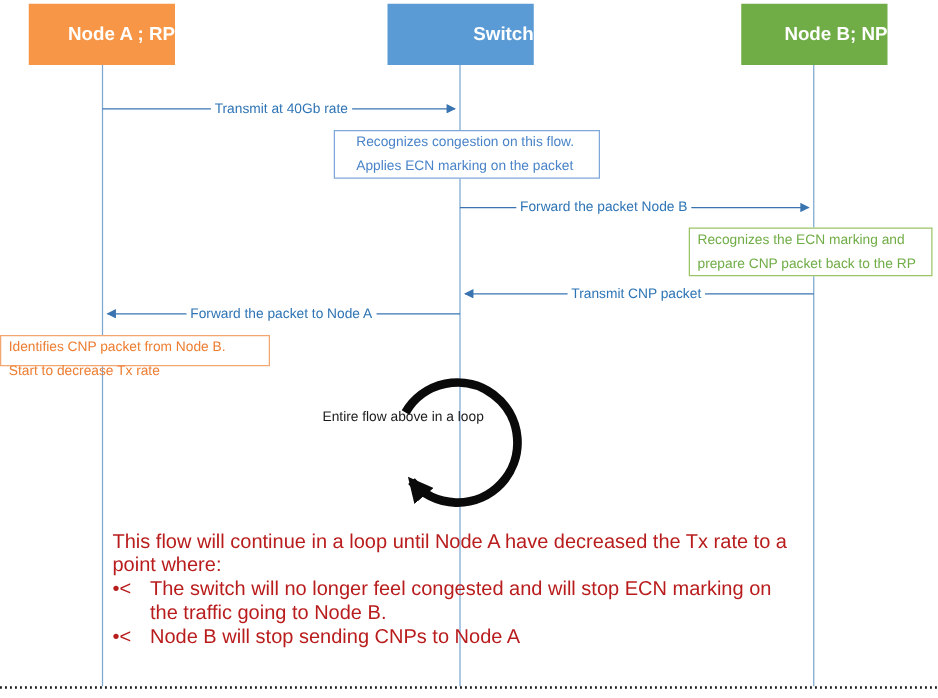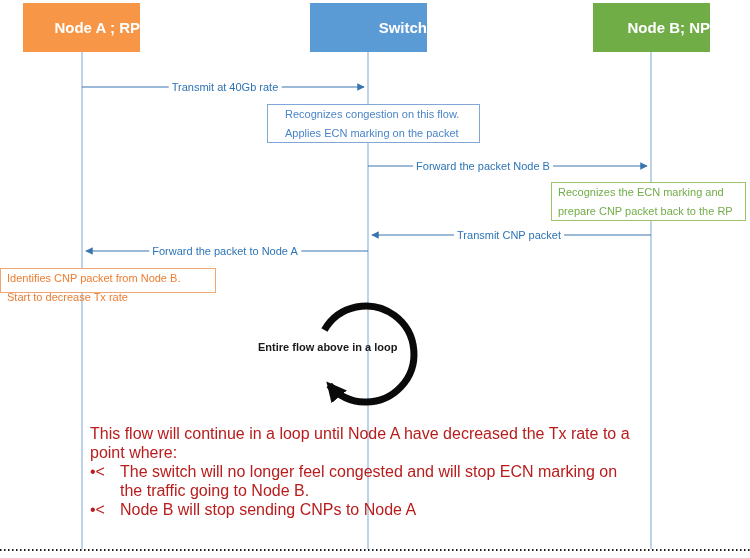--- a/index.html
+++ b/index.html
@@ -24,22 +24,22 @@
   .note{
     position:absolute;z-index:2;background:#ffffff;border:1px solid;
     font-size:11px;padding:3px 0 0 6px;box-sizing:border-box;
   }
   .note div{white-space:nowrap;line-height:13px;}
   .note div + div{margin-top:6px;}
   .note-switch{left:267px;top:104px;width:213px;height:39px;border-color:#7FA8D9;color:#4A84C8;padding-left:17px;}
   .note-nodeb{left:551px;top:182px;width:195px;height:39px;border-color:#9CC368;color:#70AD47;}
   .note-nodea{left:0px;top:268px;width:216px;height:25px;border-color:#F2A771;color:#ED7D31;}
   .loop-label{
-    position:absolute;z-index:2;left:258px;top:341px;
-    font-size:11px;font-weight:bold;color:#1a1a1a;white-space:nowrap;
+    position:absolute;z-index:2;left:258px;top:328px;
+    font-size:11px;font-weight:normal;color:#1a1a1a;white-space:nowrap;
   }
   .summary{
     position:absolute;z-index:2;left:90px;top:424px;width:545px;
     font-size:16px;font-weight:normal;color:#b91c1c;line-height:19px;
   }
   .summary .intro{margin:0;}
   .summary ul{list-style:none;margin:0;padding:0;}
   .summary li{display:flex;}
   .summary .marker{width:30px;flex:0 0 30px;}
   .summary .btxt{flex:1;}

